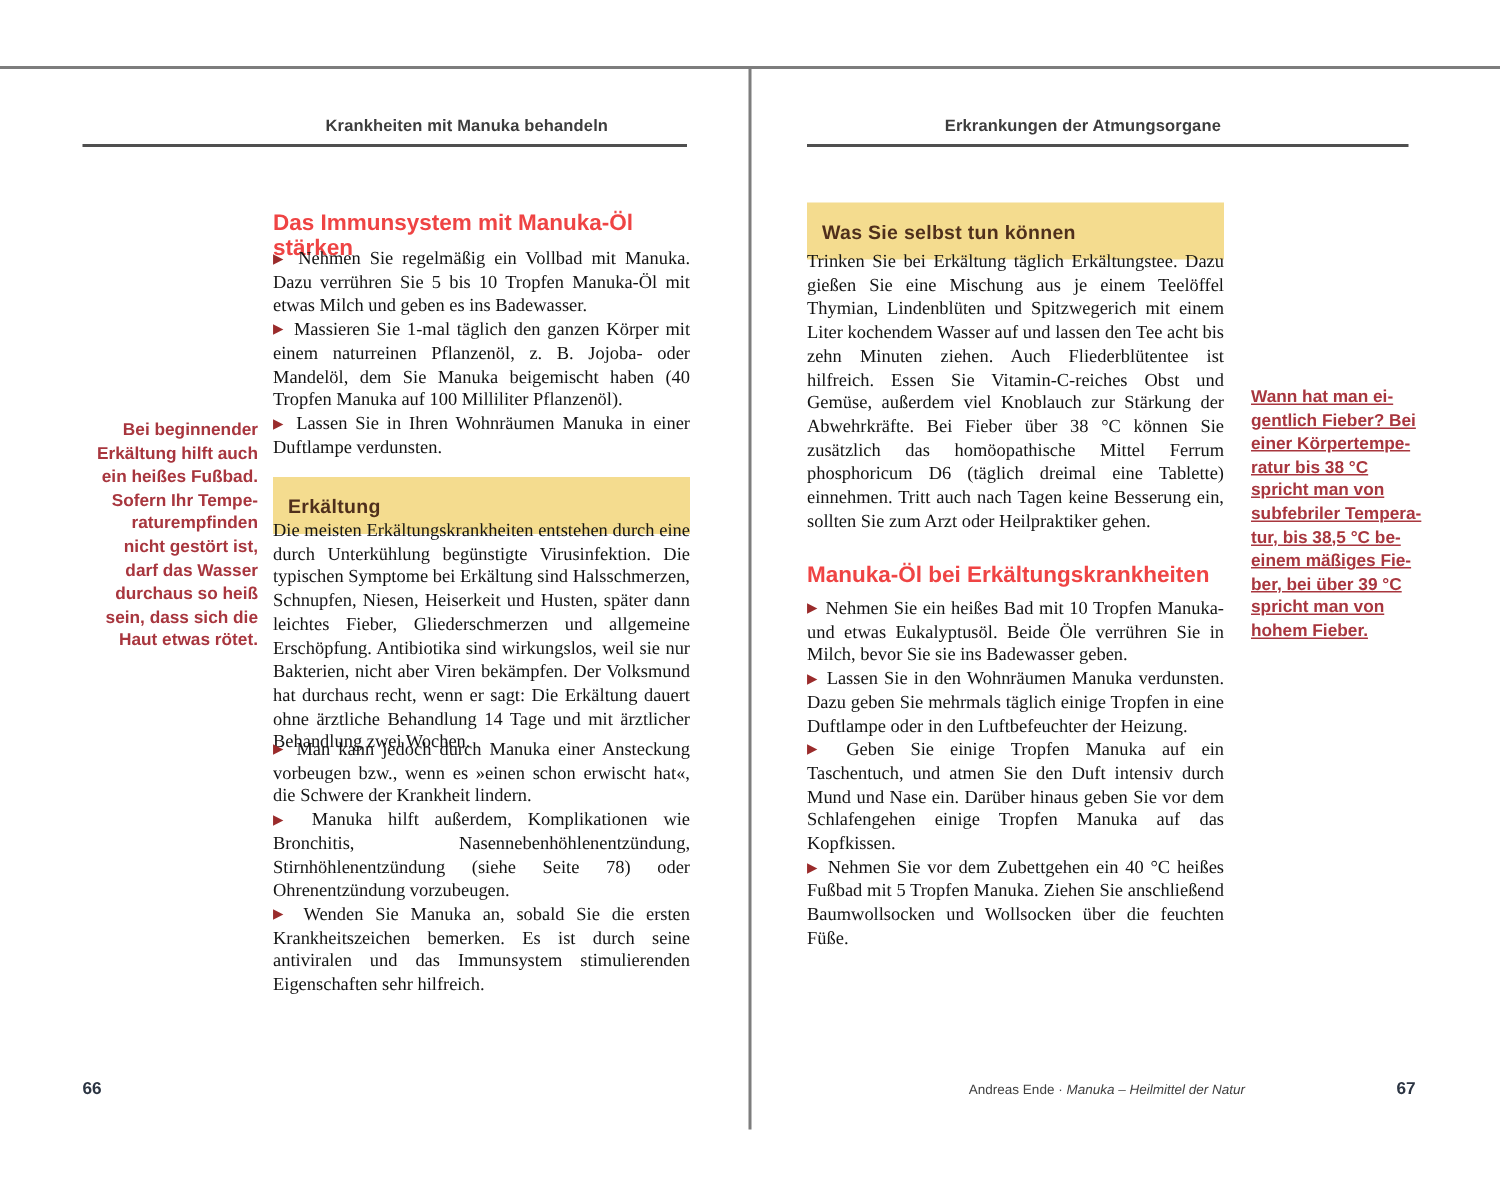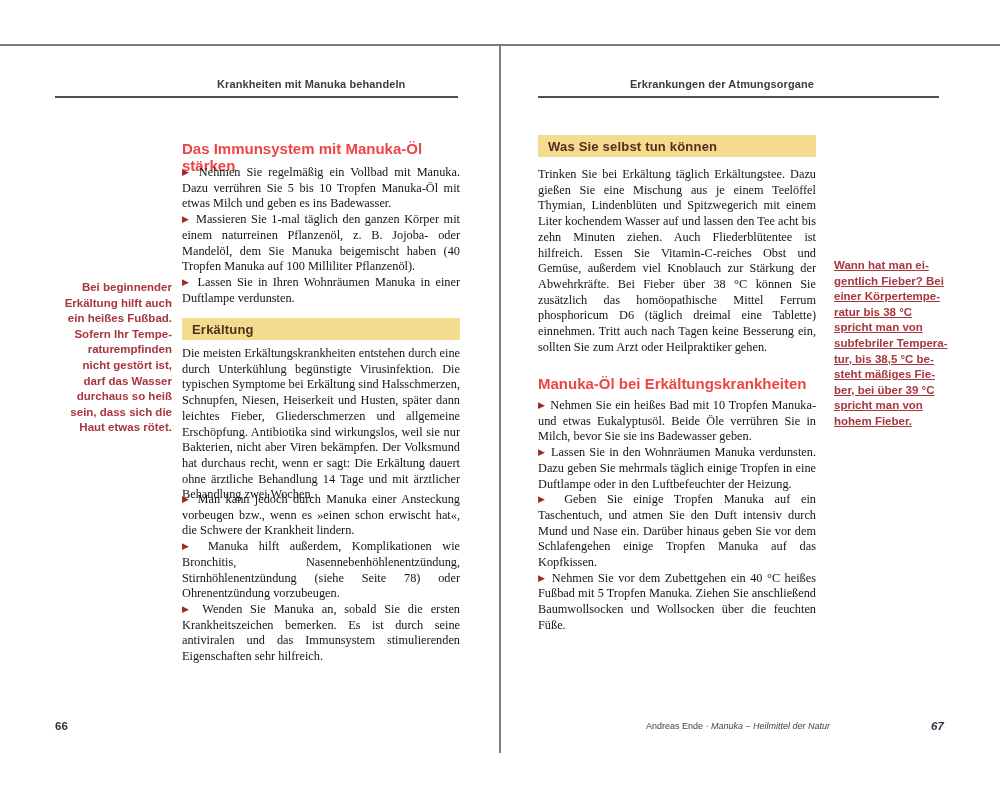--- a/index.html
+++ b/index.html
@@ -24,21 +24,21 @@
   .body-col p{
     margin:0;font-family:"Liberation Serif","DejaVu Serif",serif;
     font-size:12.3px;line-height:15.7px;color:#141414;text-align:justify;
   }
   .arr{color:#9a2b2b;font-size:9px;vertical-align:1px;letter-spacing:1px;}
 
   .sec-title{
     position:absolute;font-size:15px;font-weight:700;color:#ef4444;width:278px;
   }
   .hl-bar{
-    position:absolute;width:278px;height:22px;background:#f4dc8f;
+    position:absolute;width:278px;height:38px;background:#f4dc8f;
     display:flex;align-items:center;
   }
   .hl-bar span{
     font-size:13px;font-weight:700;color:#4f2f1c;padding-left:10px;letter-spacing:.2px;
   }
 
   .margin-note{
     position:absolute;font-size:11.5px;font-weight:700;color:#a8363e;line-height:15.6px;
   }
   .margin-note.mn-left{left:30px;width:142px;text-align:right;}
@@ -122,22 +122,22 @@
   </div>
 
   <div class="margin-note mn-right" style="top:213px;">
     <div>Wann hat man ei-</div>
     <div>gentlich Fieber? Bei</div>
     <div>einer Körpertempe-</div>
     <div>ratur bis 38 °C</div>
     <div>spricht man von</div>
     <div>subfebriler Tempera-</div>
     <div>tur, bis 38,5 °C be-</div>
-    <div>steht mäßiges Fie-</div>
+    <div>einem mäßiges Fie-</div>
     <div>ber, bei über 39 °C</div>
     <div>spricht man von</div>
     <div>hohem Fieber.</div>
   </div>
 
   <div class="footer-credit"><span>Andreas Ende</span><span> · </span><span class="it">Manuka – Heilmittel der Natur</span></div>
 
-  <div class="page-num" style="left:435px;font-style:italic;">67</div>
+  <div class="page-num" style="left:435px;">67</div>
 </div>
 
 </body></html>

